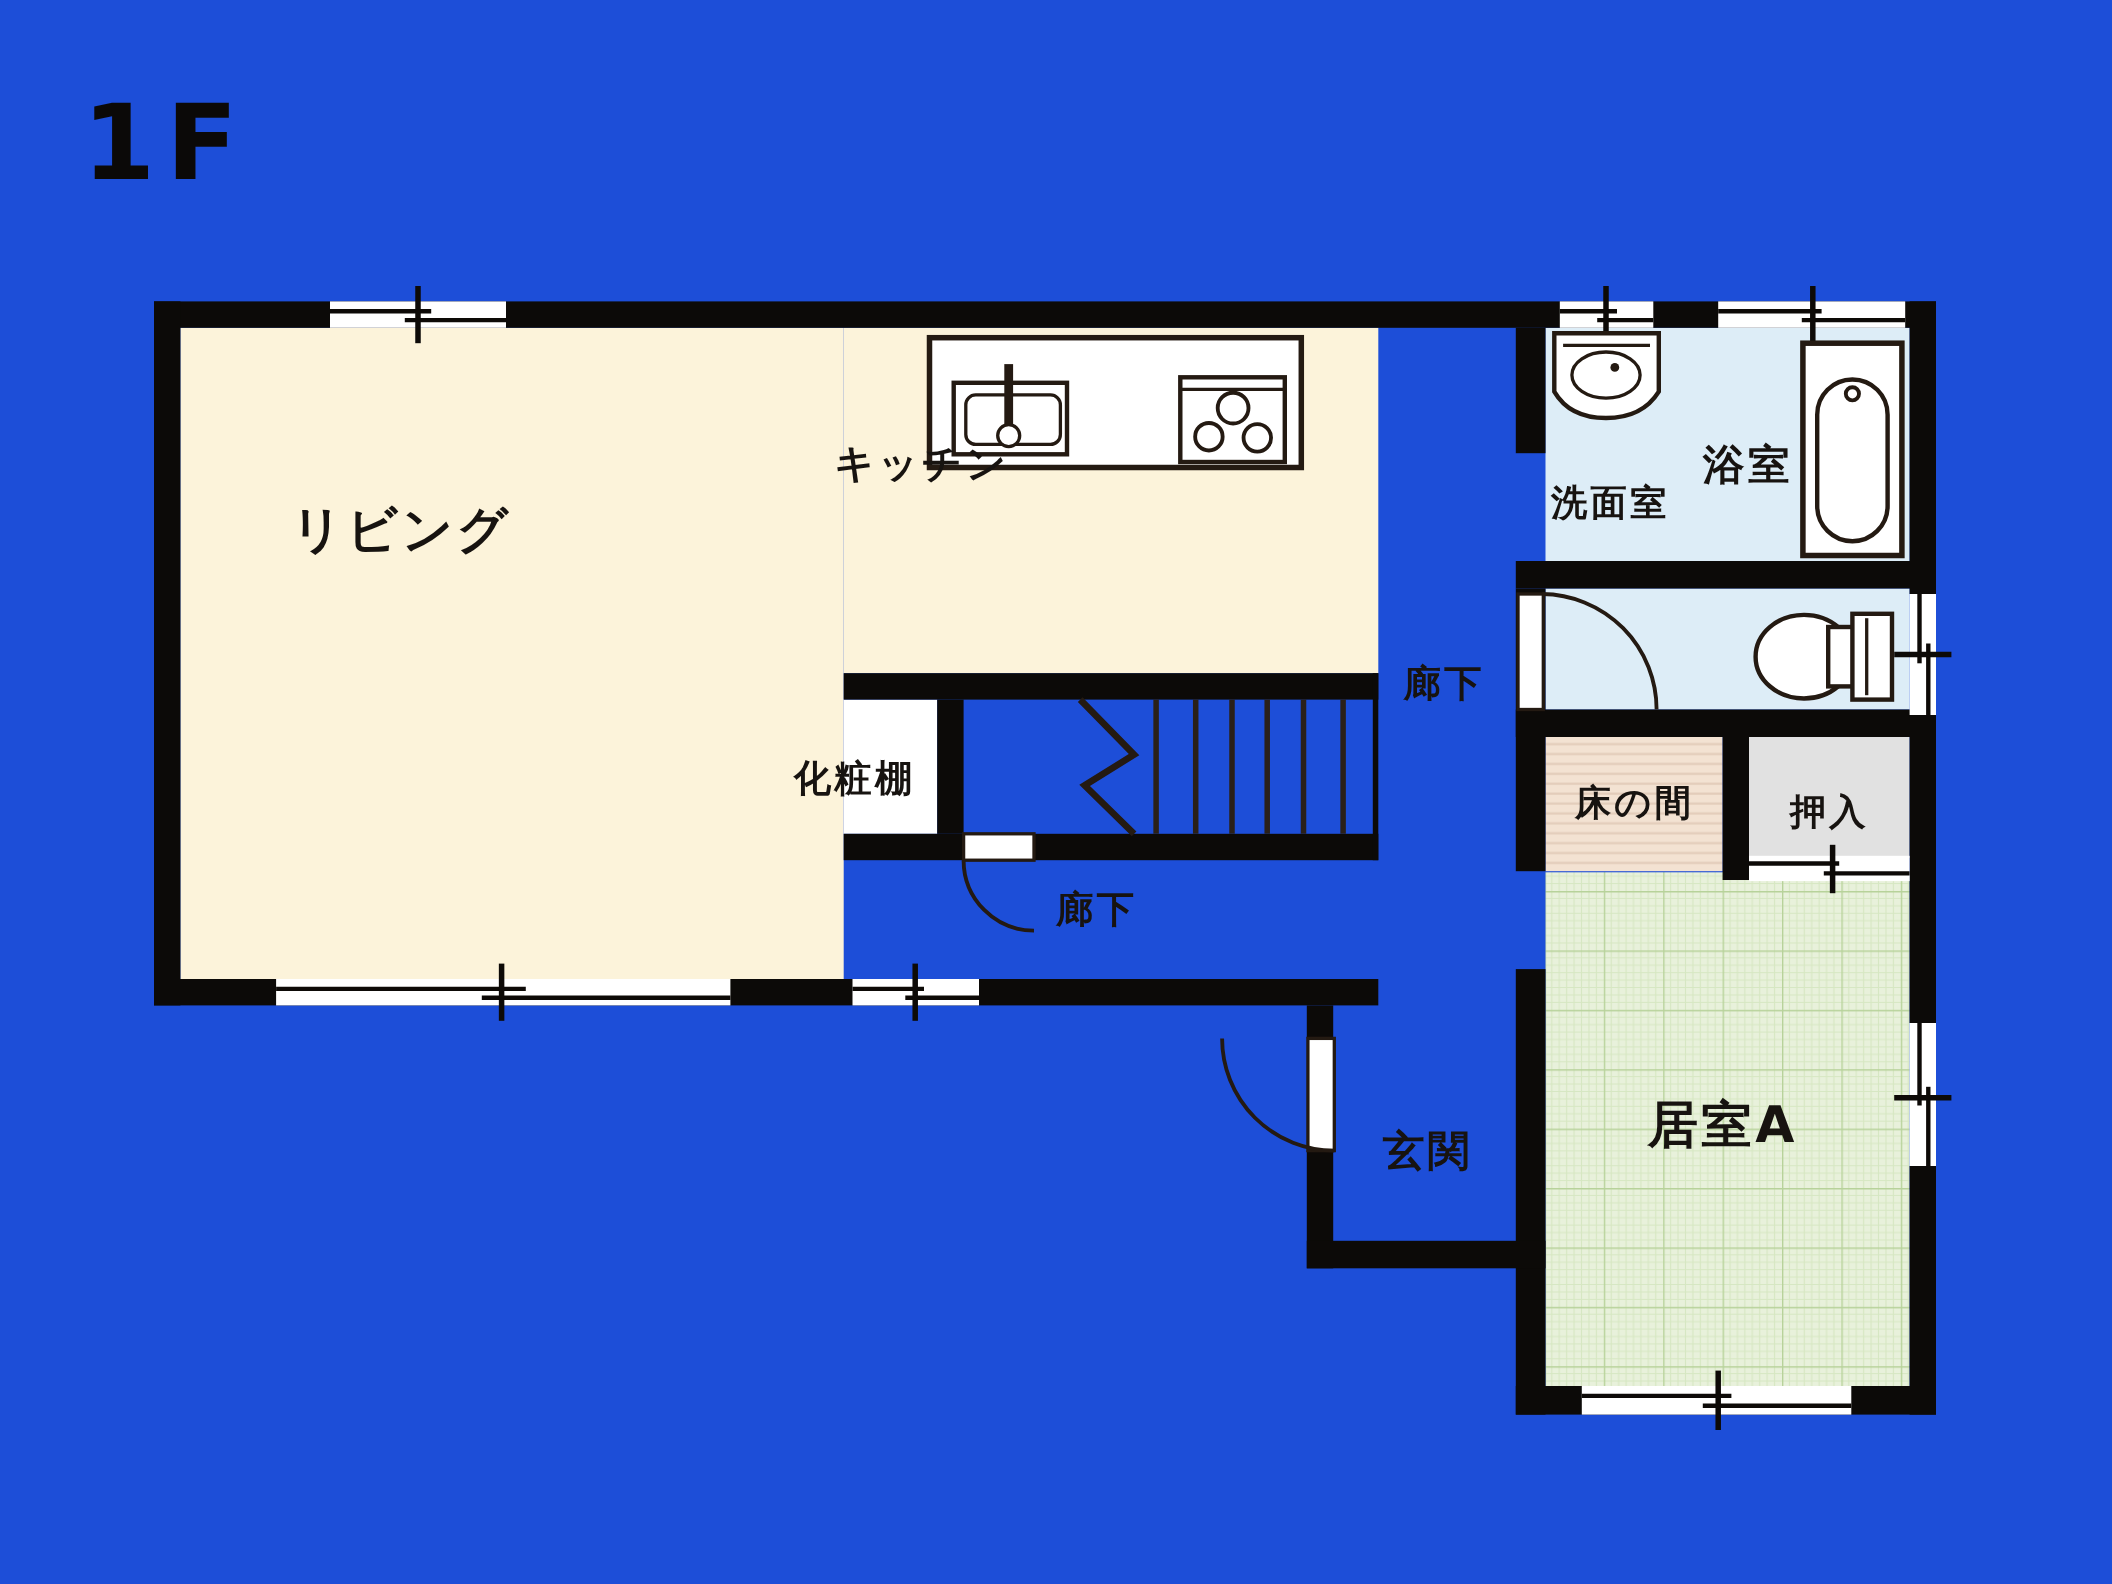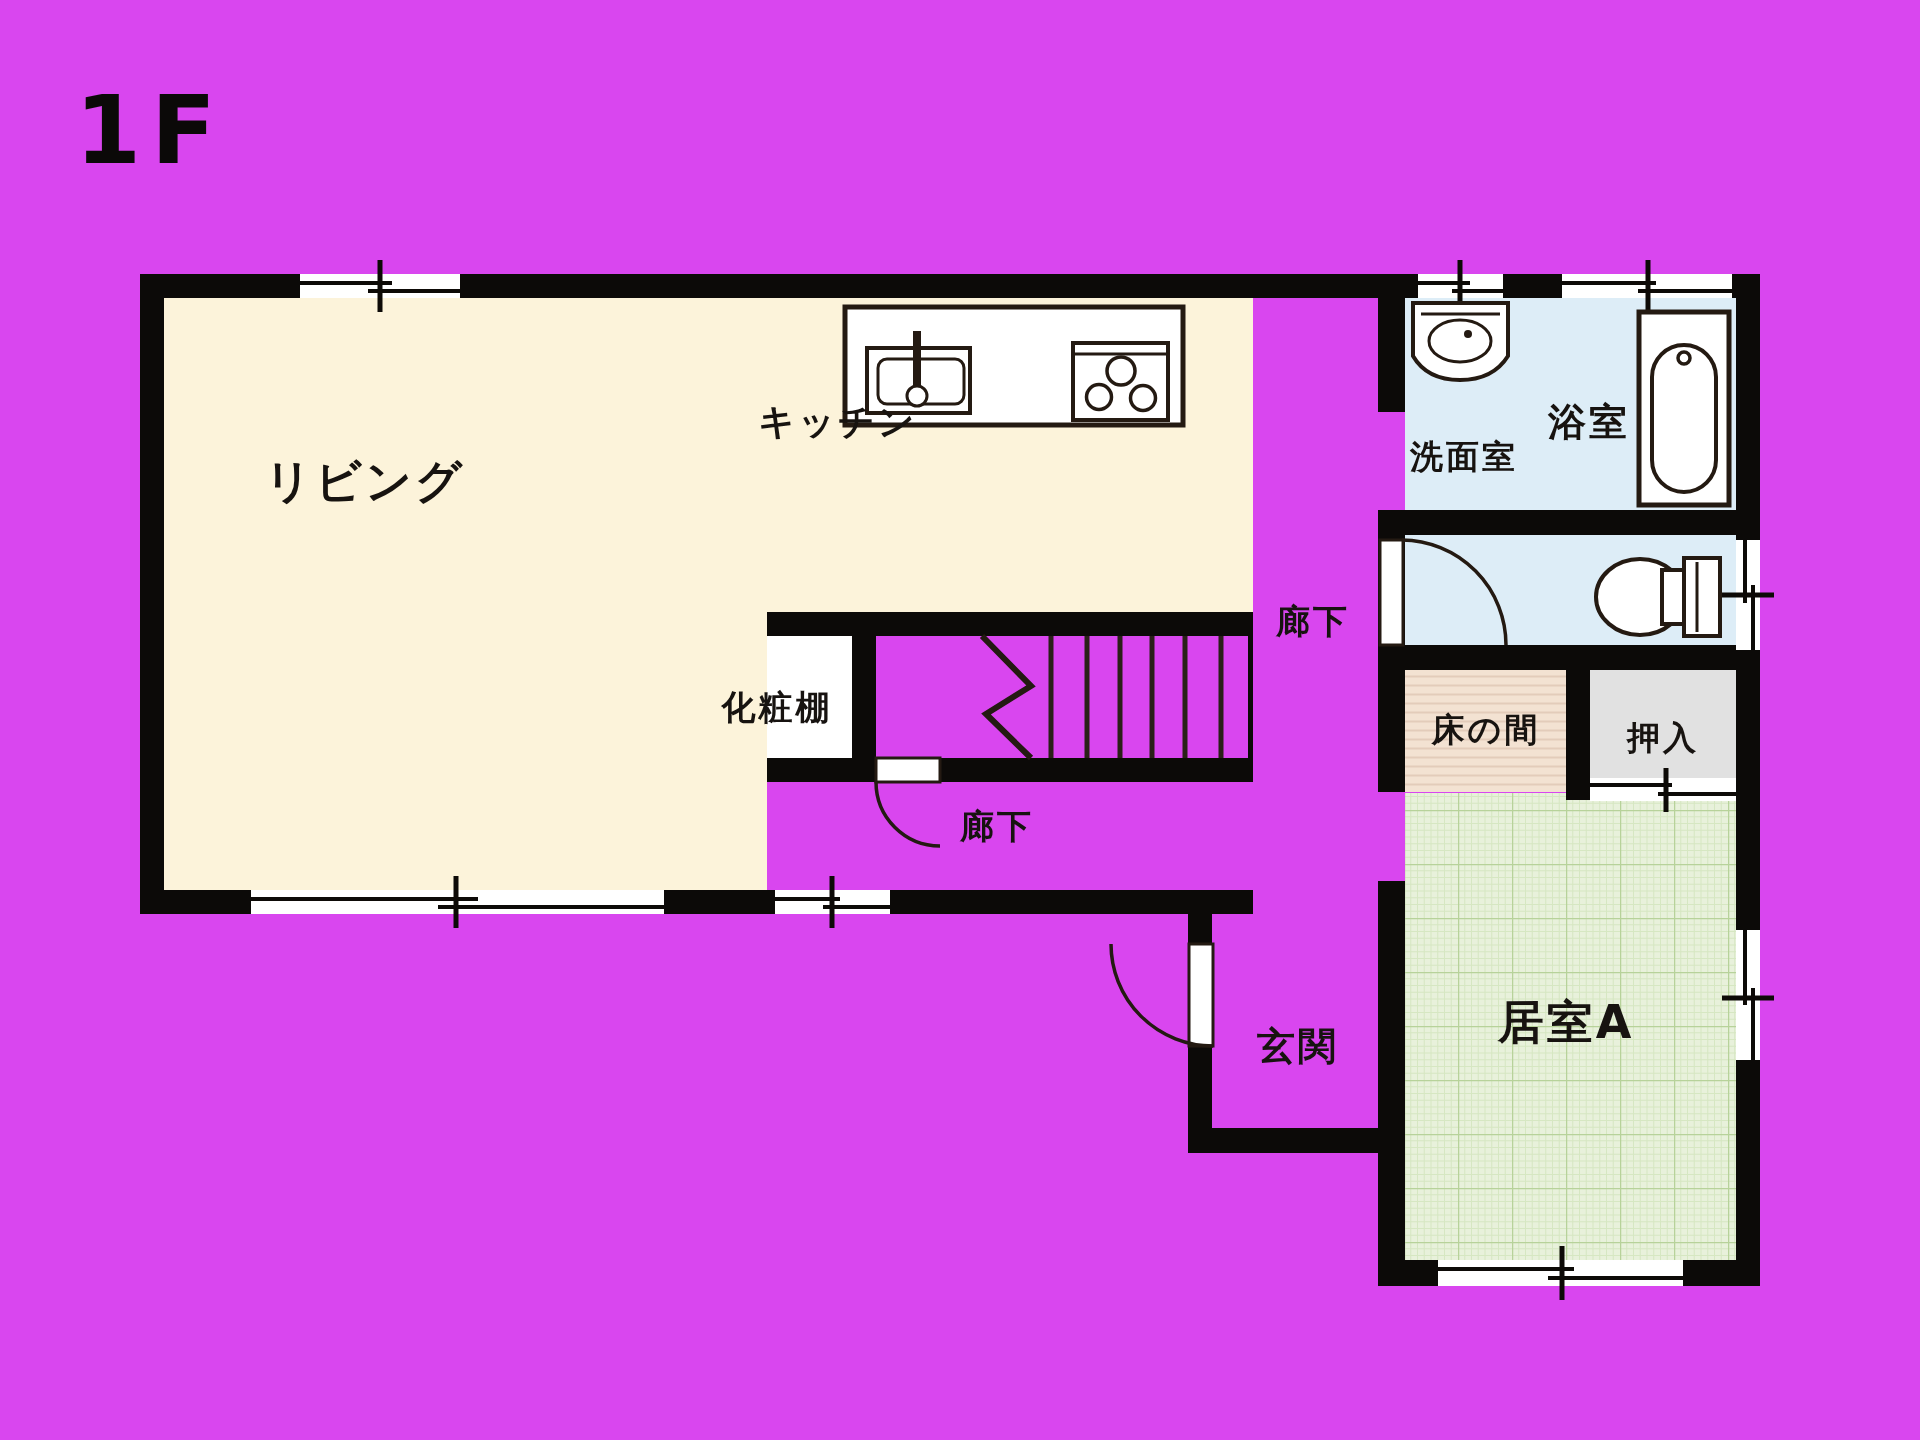--- a/index.html
+++ b/index.html
@@ -1,16 +1,16 @@
 <!DOCTYPE html>
 <html><head>
 <meta charset="utf-8">
 <style>
   html,body{margin:0;padding:0;background:#ffffff;}
-  .page{width:1920px;height:1440px;position:relative;background:#d946ef;font-family:"DejaVu Sans","Liberation Sans",sans-serif;}
+  .page{width:1920px;height:1440px;position:relative;background:#1d4ed8;font-family:"DejaVu Sans","Liberation Sans",sans-serif;}
   svg{display:block;}
   .lbl{font-family:"DejaVu Sans","Liberation Sans",sans-serif;fill:#171310;font-weight:600;letter-spacing:3px;}
   .title-lbl{font-family:"DejaVu Sans","Liberation Sans",sans-serif;fill:#0b0908;font-weight:bold;letter-spacing:10px;}
   .fixture{stroke:#241a12;fill:#ffffff;}
   .fixline{stroke:#241a12;fill:none;}
   .win{fill:#ffffff;}
   .winline{stroke:#0d0a07;stroke-width:4;fill:none;}
   .wintick{stroke:#0d0a07;stroke-width:5;fill:none;}
   .doorleaf{fill:#ffffff;stroke:#241a12;stroke-width:3;}
   .doorarc{fill:none;stroke:#241a12;stroke-width:3.5;}

